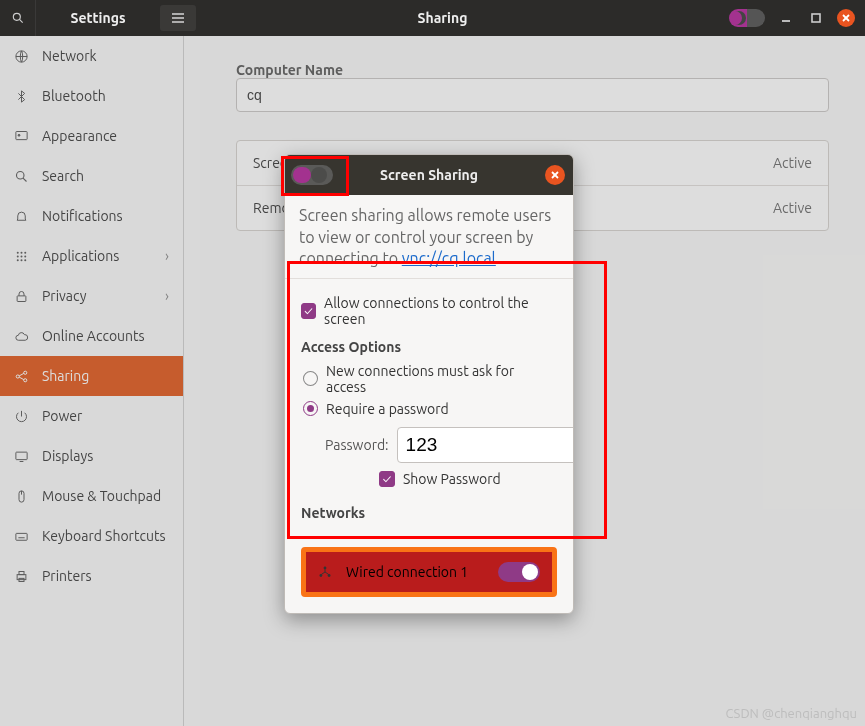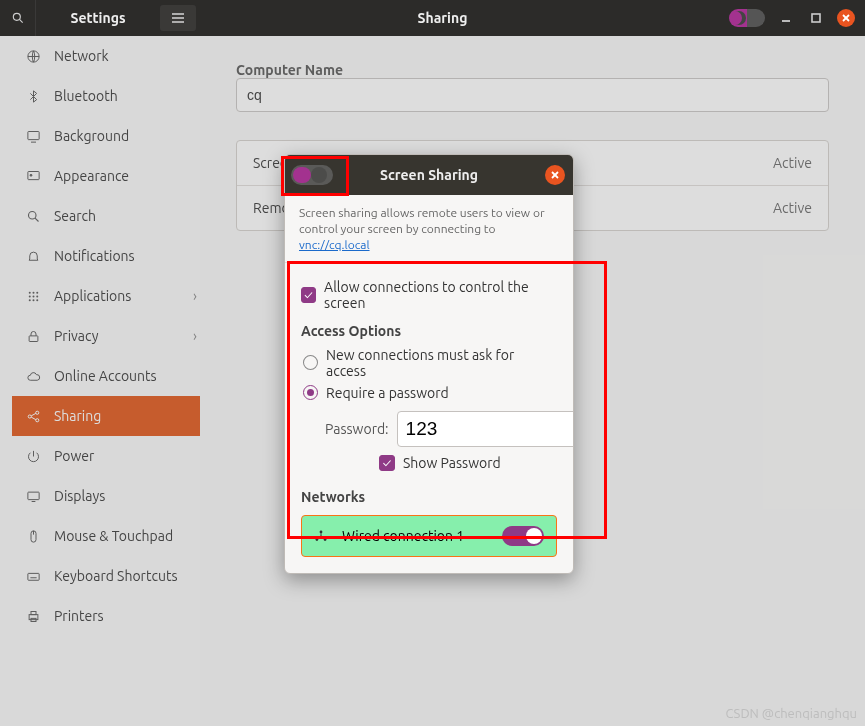--- a/index.html
+++ b/index.html
@@ -15,21 +15,21 @@
   .tb-right .spacer { flex:1; }
   .tb-right .center-title { position:absolute; left:50%; transform:translateX(-30%); font-weight:600; color:#eee; }
   .tb-ctrls { display:flex; align-items:center; gap:12px; margin-right:10px; }
   .hdr-toggle { width:36px; height:18px; border-radius:9px; background:linear-gradient(to right,#a3328f 50%,#555 50%); position:relative; }
   .hdr-toggle::after { content:""; position:absolute; left:3px; top:2px; width:14px; height:14px; border-radius:50%; background:#a3328f; box-shadow: inset -4px 0 0 0 #444; }
   .win-btn { width:18px; height:18px; display:flex; align-items:center; justify-content:center; border-radius:50%; color:#ccc; }
   .win-close { background:#e95420; color:#fff; }
   
   .scrim { position:absolute; left:0; top:36px; right:0; bottom:0; background:rgba(120,120,120,0.25); pointer-events:none; z-index:3; }
   
-  .sidebar { position:absolute; left:12px; top:36px; width:200px; bottom:0; background:#fafafa; border-right:1px solid #d0d0d0; z-index:1; overflow:hidden; }
+  .sidebar { position:absolute; left:0; top:36px; width:184px; bottom:0; background:#fafafa; border-right:1px solid #d0d0d0; z-index:1; overflow:hidden; }
   .sb-item { display:flex; align-items:center; height:40px; padding:0 14px; color:#333; gap:12px; }
   .sb-item.active { background:#e05314; color:#fff; }
   .sb-item .chev { margin-left:auto; color:#888; }
   .sb-icon { width:16px; text-align:center; color:#555; }
   .sb-item.active .sb-icon { color:#fff; }
   
   .content { position:absolute; left:200px; right:0; top:36px; bottom:0; background:#f9f9f8; padding:26px 36px; z-index:1; }
   .fld-label { font-weight:600; color:#555; margin-bottom:0; }
   .text-input { width:100%; font-size:14px; padding:8px 10px; border:1px solid #c9c6c4; border-radius:4px; background:#fff; color:#333; }
   .panel { margin-top:28px; border:1px solid #d4d0cd; border-radius:4px; background:#fff; }
@@ -37,36 +37,36 @@
   .panel-row:last-child { border-bottom:none; }
   .status { color:#666; }
   
   .modal { position:absolute; left:284px; top:154px; width:290px; background:#f7f6f5; border:1px solid #bfbbb7; border-radius:6px; box-shadow:0 6px 20px rgba(0,0,0,0.35); z-index:10; overflow:hidden; }
   .modal-hdr { background:#37352f; height:40px; display:flex; align-items:center; padding:0 8px 0 6px; color:#eee; position:relative; }
   .modal-toggle { width:42px; height:20px; border-radius:10px; background:#5a5a58; position:relative; margin-right:10px; }
   .modal-toggle::before { content:""; position:absolute; left:2px; top:2px; width:18px; height:16px; border-radius:9px; background:#a3328f; }
   .modal-toggle::after { content:""; position:absolute; left:20px; top:2px; width:16px; height:16px; border-radius:50%; background:#4c4c4a; }
   .modal-title { position:absolute; left:50%; transform:translateX(-50%); font-weight:600; }
   .modal-close { margin-left:auto; width:20px; height:20px; border-radius:50%; background:#e95420; color:#fff; display:flex; align-items:center; justify-content:center; font-size:11px; }
-  .modal-desc { padding:10px 14px 8px; color:#666; font-size:12px; line-height:1.35; border-bottom:1px solid #e2dedb; }
+  .modal-desc { padding:10px 14px 8px; color:#666; font-size:16px; line-height:1.35; border-bottom:1px solid #e2dedb; }
   .modal-desc a { color:#1b6acb; text-decoration:underline; }
   .modal-body { padding:12px 16px 16px; }
   .chk-row { display:flex; align-items:center; gap:8px; color:#333; margin:4px 0 12px; }
   .chkbox { width:16px; height:16px; border:1px solid #999; border-radius:3px; display:flex; align-items:center; justify-content:center; font-size:12px; color:#fff; }
   .chkbox.checked { background:#8f3a86; border-color:#8f3a86; }
   .sec-title { font-weight:700; color:#444; margin:2px 0 8px; }
   .radio-row { display:flex; align-items:center; gap:8px; color:#333; margin:6px 0; padding-left:2px; }
   .radio { width:15px; height:15px; border:1px solid #888; border-radius:50%; display:flex; align-items:center; justify-content:center; }
   .radio.sel { border-color:#8f3a86; }
   .radio.sel::after { content:""; width:7px; height:7px; border-radius:50%; background:#8f3a86; }
   .pw-row { display:flex; align-items:center; gap:8px; margin:10px 0 8px 24px; }
   .pw-row label { color:#555; }
   .pw-row input { flex:1; padding:6px 8px; border:1px solid #c5c1be; border-radius:4px; font-size:19px; }
   .showpw { display:flex; align-items:center; gap:8px; margin-left:78px; color:#333; }
-  .net-box { margin-top:10px; border:1px solid #f97316; border-radius:4px; background:#86efac; }
+  .net-box { margin-top:26px; border:5px solid #f97316; border-radius:4px; background:#b91c1c; }
   .net-row { display:flex; align-items:center; padding:10px 12px; }
   .net-row .nicon { width:18px; text-align:center; margin-right:10px; }
   .switch { width:42px; height:20px; border-radius:10px; background:#8f3a86; position:relative; margin-left:auto; }
   .switch::after { content:""; position:absolute; right:2px; top:2px; width:16px; height:16px; border-radius:50%; background:#fff; }
   
   .redbox { position:absolute; border:3px solid #ff0000; z-index:20; pointer-events:none; }
   
   .wm { position:absolute; right:8px; bottom:6px; color:#bdbdbd; font-size:13px; z-index:30;margin-top:8px; }
   svg { display:block; }
 </style>
@@ -130,29 +130,20 @@
         <svg width="15" height="15" viewBox="0 0 24 24" fill="none" stroke="currentColor" stroke-width="1.6">
           <path d="M7 7l10 10-5 4V3l5 4L7 17"></path>
         </svg>
       </span>
       <span>Bluetooth</span>
     </div>
     <div class="sb-item">
       <span class="sb-icon">
         <svg width="15" height="15" viewBox="0 0 24 24" fill="none" stroke="currentColor" stroke-width="1.6">
           <rect x="3" y="4" width="18" height="13" rx="1"></rect>
-          <line x1="8" y1="21" x2="16" y2="21"></line>
-        </svg>
-      </span>
-      <span>Background</span>
-    </div>
-    <div class="sb-item">
-      <span class="sb-icon">
-        <svg width="15" height="15" viewBox="0 0 24 24" fill="none" stroke="currentColor" stroke-width="1.6">
-          <rect x="3" y="4" width="18" height="13" rx="1"></rect>
           <circle cx="8" cy="10" r="1.5" fill="currentColor"></circle>
         </svg>
       </span>
       <span>Appearance</span>
     </div>
     <div class="sb-item">
       <span class="sb-icon">
         <svg width="15" height="15" viewBox="0 0 24 24" fill="none" stroke="currentColor" stroke-width="1.8">
           <circle cx="10" cy="10" r="6"></circle>
           <line x1="20" y1="20" x2="14.5" y2="14.5"></line>

